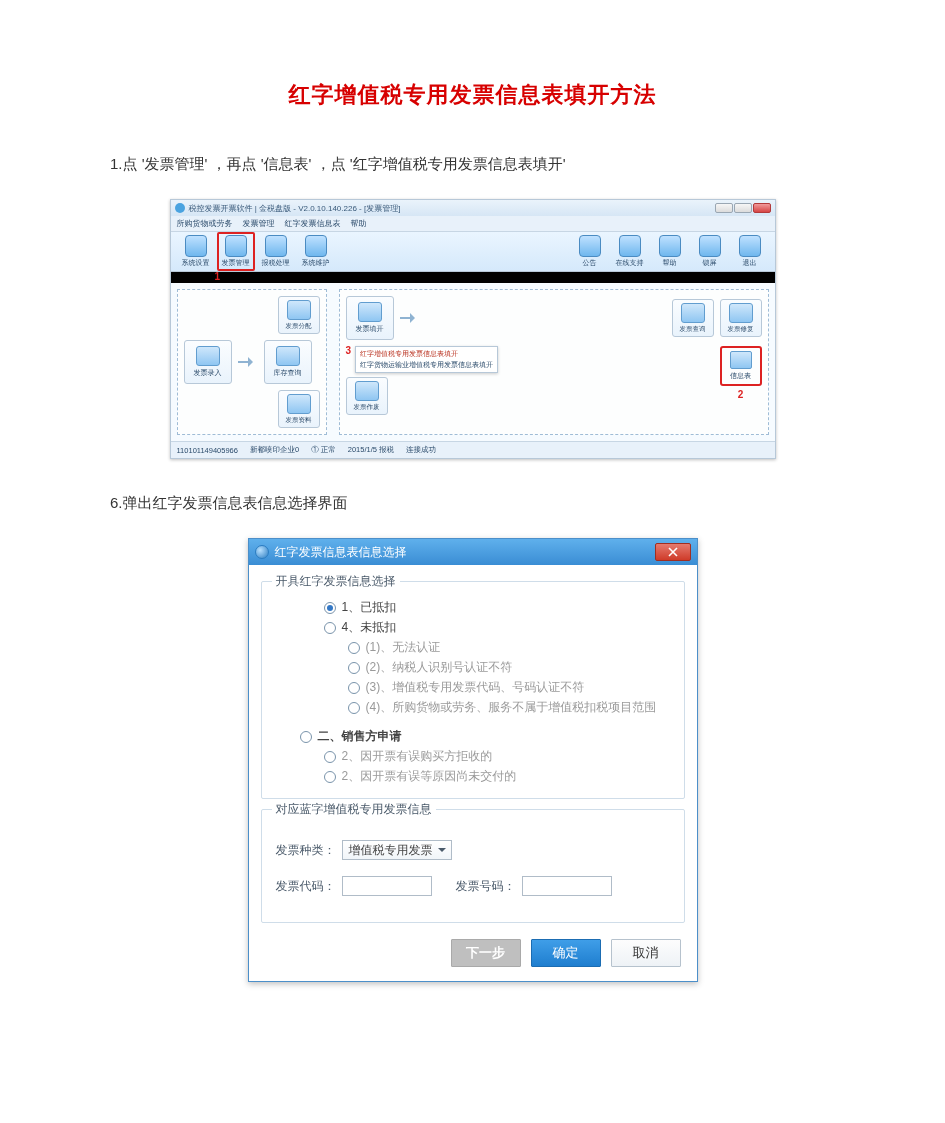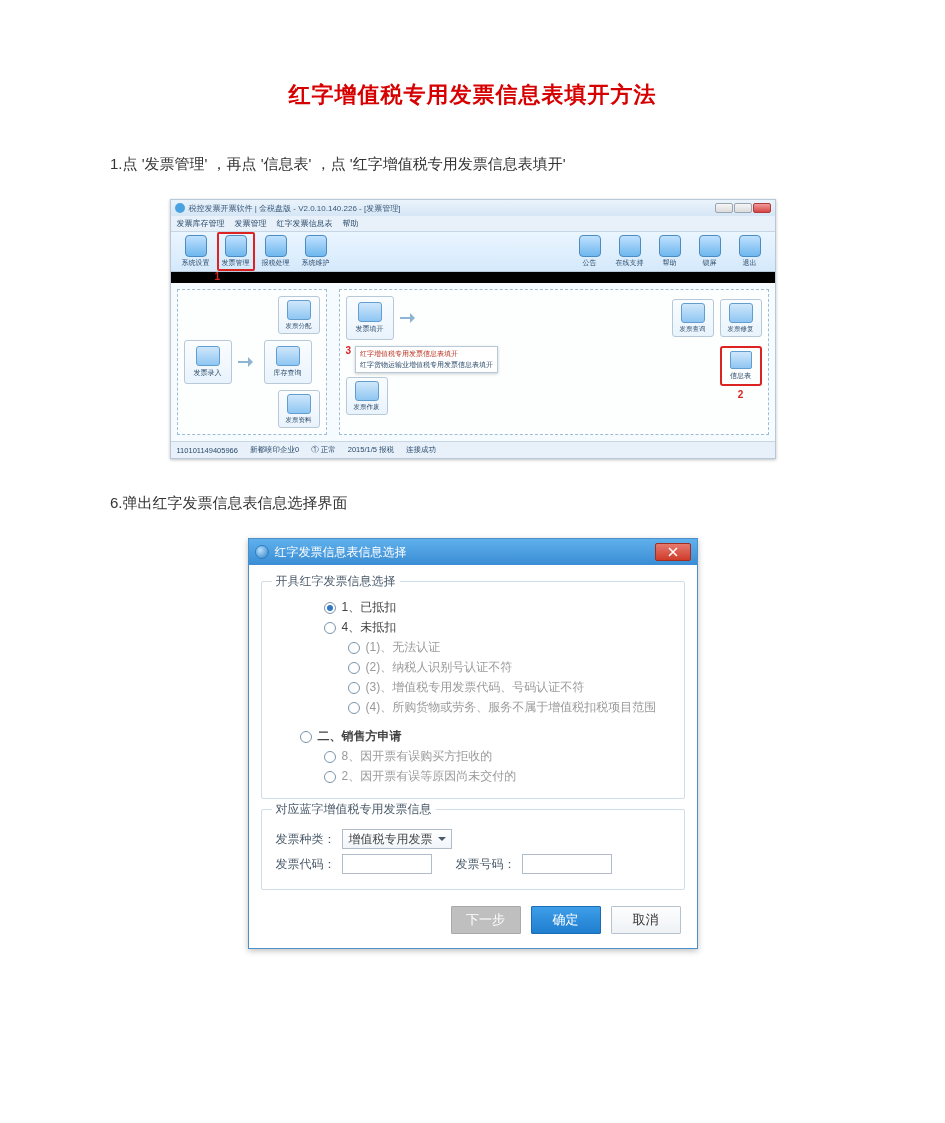--- a/index.html
+++ b/index.html
@@ -240,21 +240,21 @@
     background:#3378c6;
   }
   .bold { font-weight:700; }
   .indent-1 { margin-left: 24px; }
   .indent-2 { margin-left: 48px; }
   .indent-3 { margin-left: 72px; }
   .gray { color:#9a9a9a; }
 
   .form-row {
     display:flex; align-items:center; gap:6px;
-    margin: 5px 0; font-size:12px;
+    margin: 16px 0; font-size:12px;
   }
   .form-row label { color:#4a5a6a; }
   .select {
     height:20px; border:1px solid #b0bcc8; background:linear-gradient(#fff,#f1f5f9);
     padding:0 18px 0 6px; font-size:12px; display:inline-flex; align-items:center;
     position:relative; min-width:108px;
   }
   .select::after {
     content:""; position:absolute; right:5px; top:7px;
     border:4px solid transparent; border-top-color:#4a5a6a;
@@ -268,21 +268,21 @@
     padding: 6px 4px 2px 4px;
   }
   .btn {
     min-width: 70px; height:28px;
     display:inline-flex; align-items:center; justify-content:center;
     font-size:13px; border-radius:1px;
     border:1px solid;
     cursor: default;
   }
   .btn.disabled {
-    background:#bfbfbf; color:#fff; border-color:#a9a9a9;
+    background:#bfbfbf; color:#fff; border-color:#a9a9a9;font-weight:bold;
   }
   .btn.primary {
     background: linear-gradient(#3f9ee8,#1f7ecf);
     color:#fff; border-color:#1b6cb2;
   }
   .btn.secondary {
     background: linear-gradient(#fdfdfd,#eef2f6);
     color:#333; border-color:#b6c2cd;
   }
 </style>
@@ -298,21 +298,21 @@
     <div class="app-titlebar">
       <span class="tb-icon"></span>
       <span>税控发票开票软件 | 金税盘版 - V2.0.10.140.226 - [发票管理]</span>
       <div class="wctrl">
         <span></span>
         <span></span>
         <span class="close"></span>
       </div>
     </div>
     <div class="app-menubar">
-      <span>发票库存管理</span>
+      <span>所购货物或劳务</span>
       <span>发票管理</span>
       <span>红字发票信息表</span>
       <span>帮助</span>
     </div>
     <div class="app-toolbar">
       <div class="tool">
           <div class="ticon"></div>
           <span>系统设置</span>
         </div>
       <div class="tool red-border">
@@ -474,21 +474,21 @@
           </div>
 
           <div style="height:6px;"></div>
 
           <div class="radio-line indent-1">
             <span class="radio"></span>
             <span class="bold">二、销售方申请</span>
           </div>
           <div class="radio-line indent-2 gray">
             <span class="radio"></span>
-            <span>8、因开票有误购买方拒收的</span>
+            <span>2、因开票有误购买方拒收的</span>
           </div>
           <div class="radio-line indent-2 gray">
             <span class="radio"></span>
             <span>2、因开票有误等原因尚未交付的</span>
           </div>
         </div>
 
         <div class="fieldset">
           <span class="legend">对应蓝字增值税专用发票信息</span>
           <div class="form-row">

